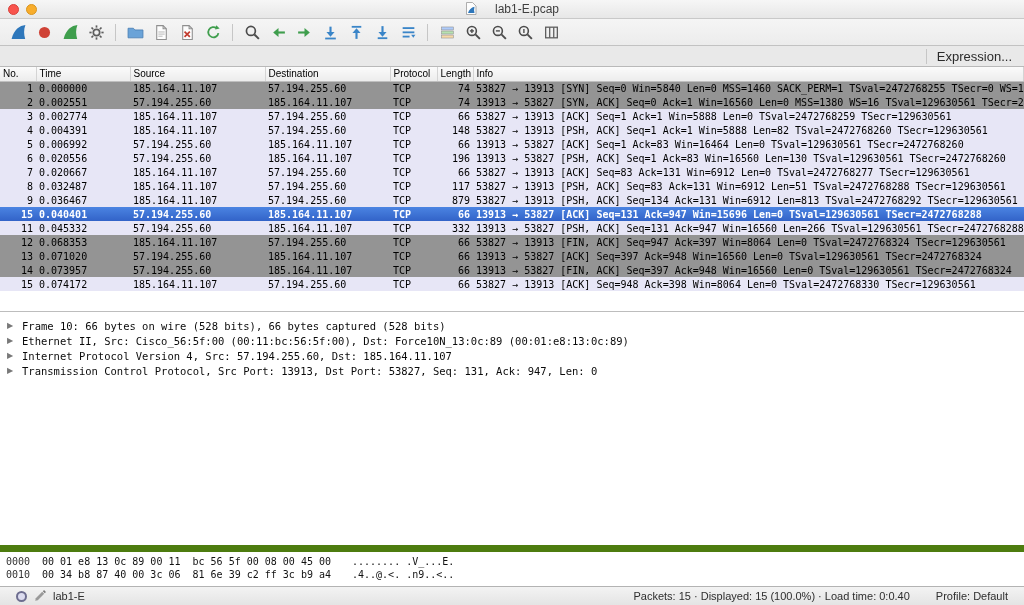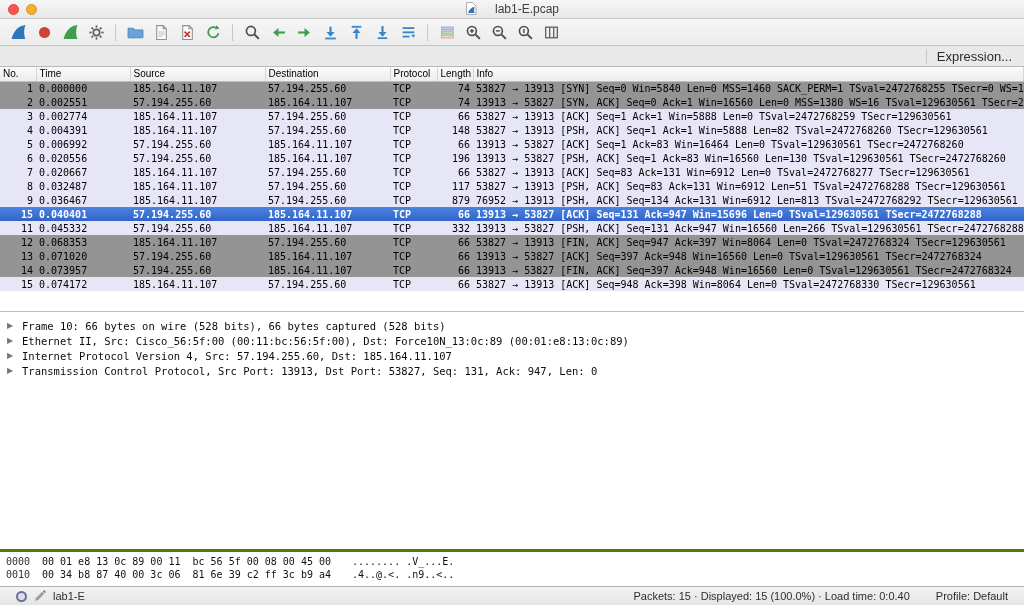--- a/index.html
+++ b/index.html
@@ -52,21 +52,21 @@
     padding: 0 3px; white-space: nowrap; overflow: hidden; }
   table.packets td { height: 14px; font-family: "DejaVu Sans Mono", monospace; font-size: 10px; color: #000;
     padding: 0 3px; white-space: nowrap; overflow: hidden; }
   td.c-no, td.c-len { text-align: right; padding-right: 6px; }
   tr.row-tcp { background: #e7e6f6; }
   tr.row-gray { background: #949494; }
   tr.selected { background: linear-gradient(180deg,#4b84e2,#3263c8); }
   tr.selected td { color: #fff; font-weight: bold; }
 
   
-  .detailspane { height: 240px; flex: 0 0 240px; background: #fff; border-bottom: 3px solid #4d7c0f; padding-top: 6px; }
+  .detailspane { height: 240px; flex: 0 0 240px; background: #fff; border-bottom: 7px solid #4d7c0f; padding-top: 6px; }
   .detail-line { height: 15px; display: flex; align-items: center; padding-left: 7px; gap: 6px; }
   .tri::before { content: "▶"; }
   .tri { color: #787878; font-size: 8px; width: 9px; flex: 0 0 9px; }
   .detail-text { font-family: "DejaVu Sans Mono", monospace; font-size: 10.5px; color: #0a0a0a; white-space: pre; }
 
   
   .bytespane { height: 34px; flex: 0 0 34px; background: #fff; padding: 3px 0 0 6px; }
   .hexline { font-family: "DejaVu Sans Mono", monospace; font-size: 10px; line-height: 13px; color: #111;
     display: flex; white-space: pre; }
   .hx-offset { width: 36px; color: #333; }
@@ -379,21 +379,21 @@
             <td>53827 → 13913 [PSH, ACK] Seq=83 Ack=131 Win=6912 Len=51 TSval=2472768288 TSecr=129630561</td>
           </tr>
 
           <tr class="row-tcp">
             <td class="c-no">9</td>
             <td>0.036467</td>
             <td>185.164.11.107</td>
             <td>57.194.255.60</td>
             <td>TCP</td>
             <td class="c-len">879</td>
-            <td>76952 → 13913 [PSH, ACK] Seq=134 Ack=131 Win=6912 Len=813 TSval=2472768292 TSecr=129630561</td>
+            <td>53827 → 13913 [PSH, ACK] Seq=134 Ack=131 Win=6912 Len=813 TSval=2472768292 TSecr=129630561</td>
           </tr>
 
           <tr class="row-tcp selected">
             <td class="c-no">15</td>
             <td>0.040401</td>
             <td>57.194.255.60</td>
             <td>185.164.11.107</td>
             <td>TCP</td>
             <td class="c-len">66</td>
             <td>13913 → 53827 [ACK] Seq=131 Ack=947 Win=15696 Len=0 TSval=129630561 TSecr=2472768288</td>

